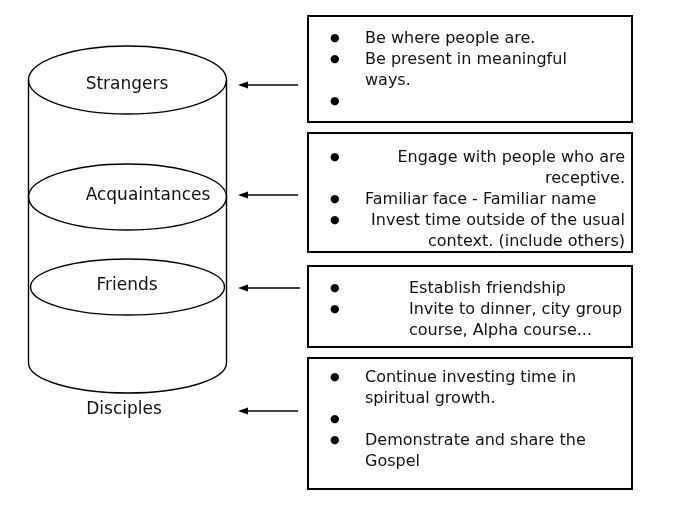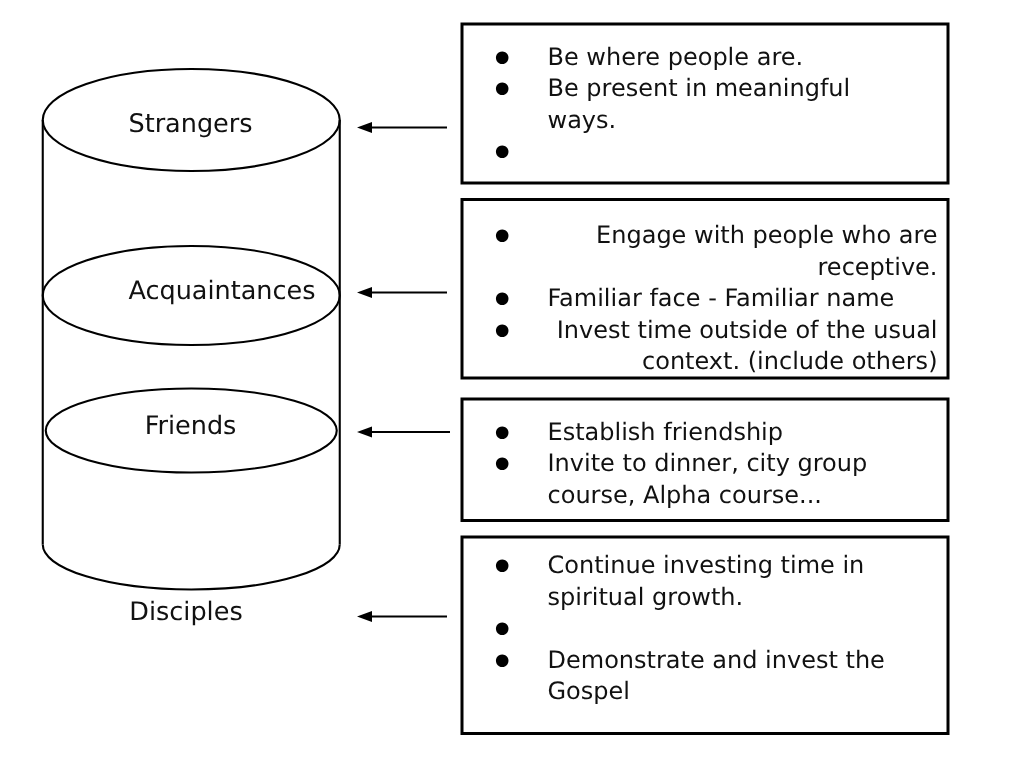--- a/index.html
+++ b/index.html
@@ -47,21 +47,21 @@
   .bullet-dot {
     flex: 0 0 35px;
     margin-left: 21px;
     font-size: 11px;
     line-height: 21px;
     color: #000000;
   }
   .bullet-text { flex: 0 1 auto; }
   .box-1 .bullet-text { max-width: 235px; }
   .box-2 .bullet-text { max-width: 260px; text-align: right; }
-  .box-3 .bullet-text { max-width: 245px; }
+  .box-3 .bullet-text { max-width: 245px; margin-left: 44px; }
   .box-4 .bullet-text { max-width: 245px; }
 </style>
 </head>
 <body>
 
 <div class="canvas">
 
   <svg class="drawing" viewBox="0 0 674 505" fill="none" stroke="#000000" stroke-width="1.4">
     <ellipse cx="127.5" cy="80" rx="99" ry="34"></ellipse>
     <line x1="28.5" y1="80" x2="28.5" y2="363"></line>
@@ -136,17 +136,17 @@
   <div class="note-box box-4">
     <div class="bullet-row">
       <span class="bullet-dot">●</span>
       <span class="bullet-text">Continue investing time in spiritual growth.</span>
     </div>
     <div class="bullet-row">
       <span class="bullet-dot">●</span>
     </div>
     <div class="bullet-row">
       <span class="bullet-dot">●</span>
-      <span class="bullet-text">Demonstrate and invest the Gospel</span>
+      <span class="bullet-text">Demonstrate and share the Gospel</span>
     </div>
   </div>
 
 </div>
 
 </body></html>

